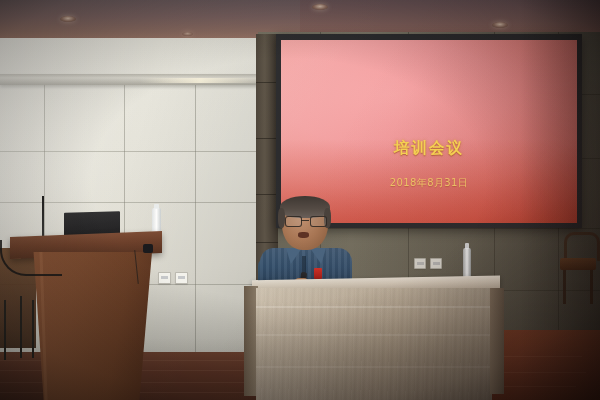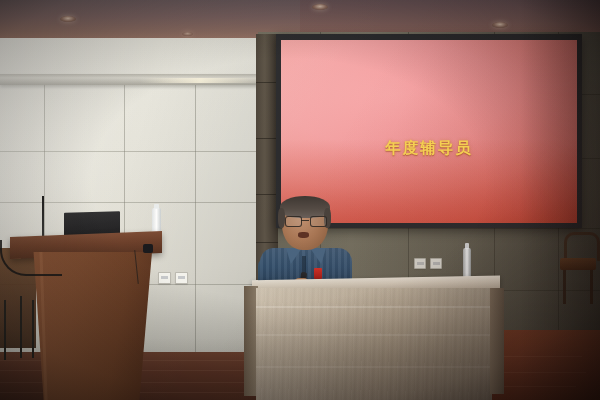--- a/index.html
+++ b/index.html
@@ -379,21 +379,22 @@
 
   <div class="pillar">
     <div class="pillar-seg" style="top:48px"></div>
     <div class="pillar-seg" style="top:104px"></div>
     <div class="pillar-seg" style="top:160px"></div>
     <div class="pillar-seg" style="top:208px"></div>
   </div>
 
   <div class="screen-frame"></div>
   <div class="screen">
-    <div class="slide-text slide-sub">年度辅导员</div>
+    <div class="slide-text slide-sub">培训会议</div>
+    <div class="slide-text slide-date">2018年8月31日</div>
   </div>
 
   <div class="floor">
     <div class="floor-grain" style="left:0;top:8px;width:400px"></div>
     <div class="floor-grain" style="left:0;top:18px;width:360px"></div>
     <div class="floor-grain" style="left:0;top:30px;width:420px"></div>
     <div class="floor-grain" style="left:0;top:40px;width:380px"></div>
   </div>
   <div class="floor-right">
     <div class="floor-grain" style="left:10px;top:26px;width:180px"></div>

